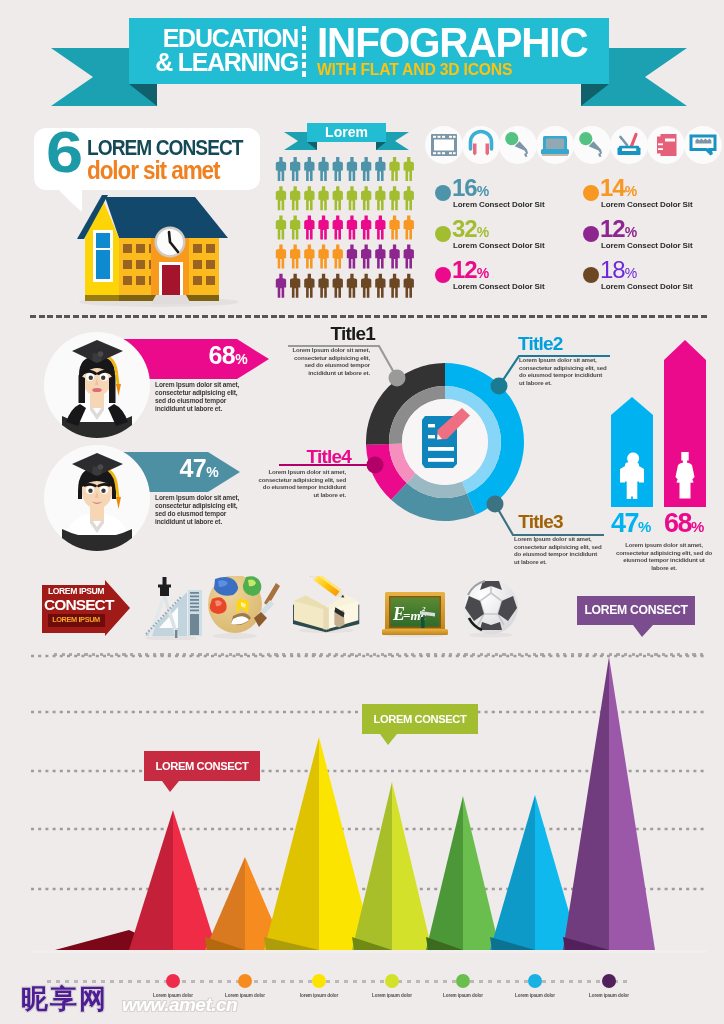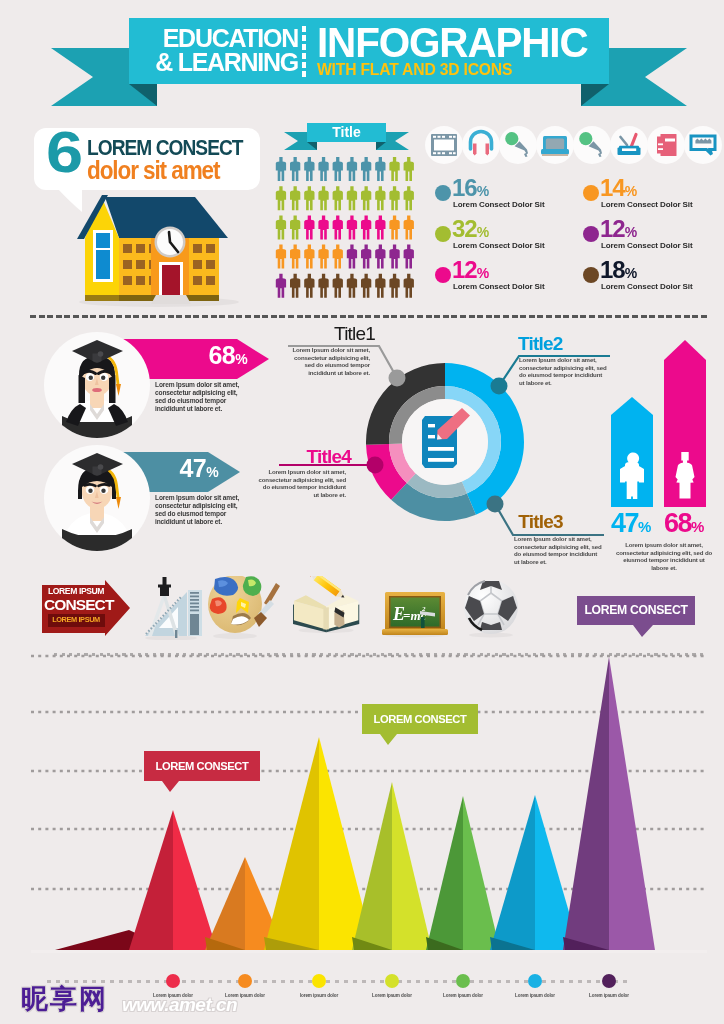--- a/index.html
+++ b/index.html
@@ -103,21 +103,21 @@
   </div>
 
   <div style="position:absolute;left:272px;top:120px;width:135px;height:34px;">
     <svg width="135" height="34" viewBox="0 0 135 34">
       <polygon points="5,12 38,12 38,30 5,30 19,21" fill="#1CA1B2"></polygon>
       <polygon points="130,12 97,12 97,30 130,30 116,21" fill="#1CA1B2"></polygon>
       <polygon points="28,22 38,22 38,30" fill="#10616C"></polygon>
       <polygon points="107,22 97,22 97,30" fill="#10616C"></polygon>
       <rect x="28" y="3" width="79" height="19" fill="#22BCD3"></rect>
     </svg>
-    <div style="position:absolute;left:28px;top:3px;width:79px;text-align:center;color:#fff;font-size:14px;font-weight:bold;line-height:19px;">Title</div>
+    <div style="position:absolute;left:28px;top:3px;width:79px;text-align:center;color:#fff;font-size:14px;font-weight:bold;line-height:19px;">Lorem</div>
   </div>
 
   <div style="position:absolute;left:268px;top:157px;width:150px;height:150px;">
     <svg id="people-svg" width="150" height="150" viewBox="0 0 150 150">
         <g transform="translate(0.00,0)">
           <path fill="#4D94AA" d="M4.3 0 L7.6 0 L7.6 4.4 L10.2 4.9 L11.1 6.0 L11.1 13.6 L9.2 13.6 L9.2 24.0 L6.6 24.0 L6.6 14.5 L5.3 14.5 L5.3 24.0 L2.7 24.0 L2.7 13.6 L0.8 13.6 L0.8 6.0 L1.7 4.9 L4.3 4.4 Z"></path>
         </g>
         <g transform="translate(14.20,0)">
           <path fill="#4D94AA" d="M4.3 0 L7.6 0 L7.6 4.4 L10.2 4.9 L11.1 6.0 L11.1 13.6 L9.2 13.6 L9.2 24.0 L6.6 24.0 L6.6 14.5 L5.3 14.5 L5.3 24.0 L2.7 24.0 L2.7 13.6 L0.8 13.6 L0.8 6.0 L1.7 4.9 L4.3 4.4 Z"></path>
         </g>
@@ -369,21 +369,21 @@
         <div style="position:absolute;left:17px;top:-2px;color:#8E268F;font-size:24px;font-weight:bold;letter-spacing:-1px;line-height:24px;">12<span style="font-size:14px;letter-spacing:0;">%</span></div>
         <div style="position:absolute;left:18px;top:22px;color:#2B2B2B;font-size:8px;font-weight:bold;letter-spacing:-0.1px;white-space:nowrap;">Lorem Consect Dolor Sit</div>
       </div>
       <div style="position:absolute;left:0px;top:82px;width:148px;height:41px;">
         <div style="position:absolute;left:0px;top:7px;width:16px;height:16px;border-radius:50%;background:#EC0A8C;"></div>
         <div style="position:absolute;left:17px;top:-2px;color:#EC0A8C;font-size:24px;font-weight:bold;letter-spacing:-1px;line-height:24px;">12<span style="font-size:14px;letter-spacing:0;">%</span></div>
         <div style="position:absolute;left:18px;top:22px;color:#2B2B2B;font-size:8px;font-weight:bold;letter-spacing:-0.1px;white-space:nowrap;">Lorem Consect Dolor Sit</div>
       </div>
       <div style="position:absolute;left:148px;top:82px;width:148px;height:41px;">
         <div style="position:absolute;left:0px;top:7px;width:16px;height:16px;border-radius:50%;background:#6C4724;"></div>
-        <div style="position:absolute;left:17px;top:-2px;color:#0f172a;font-size:24px;font-weight:bold;letter-spacing:-1px;line-height:24px;">18<span style="font-size:14px;letter-spacing:0;">%</span></div>
+        <div style="position:absolute;left:17px;top:-2px;color:#6d28d9;font-size:24px;font-weight:normal;letter-spacing:-1px;line-height:24px;">18<span style="font-size:14px;letter-spacing:0;">%</span></div>
         <div style="position:absolute;left:18px;top:22px;color:#2B2B2B;font-size:8px;font-weight:bold;letter-spacing:-0.1px;white-space:nowrap;">Lorem Consect Dolor Sit</div>
       </div>
     </div>
 
   <div style="position:absolute;left:23px;top:315px;width:678px;height:3px;background:repeating-linear-gradient(to right,#565656 0 6px,transparent 6px 8.6px);"></div>
 
   <div id="grad-stats" style="position:absolute;left:0px;top:330px;width:290px;height:230px;">
       <div style="position:absolute;left:0;top:0px;width:290px;height:112px;">
         <svg width="290" height="112" viewBox="0 0 290 112" style="position:absolute;left:0;top:0;">
           <polygon points="90,9 230,9 262,29 230,49 90,49" fill="#EC0A8C"></polygon>
@@ -494,21 +494,21 @@
       <svg width="724" height="250" viewBox="0 0 724 250" style="position:absolute;left:0;top:0;">
         <path d="M390,58 L372,26 L281,26" stroke="#9A9A9A" stroke-width="2.2" fill="none"></path>
         <circle cx="390" cy="58" r="8.5" fill="#9A9A9A"></circle>
         <path d="M492,66 L512,36 L603,36" stroke="#1A7B93" stroke-width="2.2" fill="none"></path>
         <circle cx="492" cy="66" r="8.5" fill="#1A7B93"></circle>
         <path d="M488,184 L506,215 L597,215" stroke="#3B7383" stroke-width="2.2" fill="none"></path>
         <circle cx="488" cy="184" r="8.5" fill="#3B7383"></circle>
         <path d="M368,145 L272,145" stroke="#B30069" stroke-width="2.2" fill="none"></path>
         <circle cx="368" cy="145" r="8.5" fill="#B30069"></circle>
       </svg>
-      <div style="position:absolute;left:276px;top:4px;width:92px;text-align:right;color:#1A1A1A;font-size:19px;font-weight:normal;letter-spacing:-0.8px;line-height:20px;">Title1</div>
+      <div style="position:absolute;left:276px;top:4px;width:92px;text-align:right;color:#1A1A1A;font-size:19px;font-weight:bold;letter-spacing:-0.8px;line-height:20px;">Title1</div>
       <div style="position:absolute;left:277px;top:26px;width:86px;text-align:right;color:#4A4A4A;font-size:6.1px;line-height:7.6px;font-weight:bold;letter-spacing:-0.15px;">Lorem Ipsum dolor sit amet, consectetur adipisicing elit, sed do eiusmod tempor incididunt ut labore et.</div>
       <div style="position:absolute;left:511px;top:14px;width:92px;text-align:left;color:#00A0DE;font-size:19px;font-weight:bold;letter-spacing:-0.8px;line-height:20px;">Title2</div>
       <div style="position:absolute;left:512px;top:36px;width:90px;text-align:left;color:#4A4A4A;font-size:6.1px;line-height:7.6px;font-weight:bold;letter-spacing:-0.15px;">Lorem Ipsum dolor sit amet, consectetur adipisicing elit, sed do eiusmod tempor incididunt ut labore et.</div>
       <div style="position:absolute;left:486px;top:192px;width:95px;text-align:center;color:#a16207;font-size:19px;font-weight:bold;letter-spacing:-0.8px;line-height:20px;">Title3</div>
       <div style="position:absolute;left:507px;top:215px;width:90px;text-align:left;color:#4A4A4A;font-size:6.1px;line-height:7.6px;font-weight:bold;letter-spacing:-0.15px;">Lorem Ipsum dolor sit amet, consectetur adipisicing elit, sed do eiusmod tempor incididunt ut labore et.</div>
       <div style="position:absolute;left:252px;top:127px;width:92px;text-align:right;color:#EC0A8C;font-size:19px;font-weight:bold;letter-spacing:-0.8px;line-height:20px;">Title4</div>
       <div style="position:absolute;left:251px;top:148px;width:88px;text-align:right;color:#4A4A4A;font-size:6.1px;line-height:7.6px;font-weight:bold;letter-spacing:-0.15px;">Lorem Ipsum dolor sit amet, consectetur adipisicing elit, sed do eiusmod tempor incididunt ut labore et.</div>
     </div>
 
   <div id="gender-bars" style="position:absolute;left:595px;top:335px;width:128px;height:230px;">

